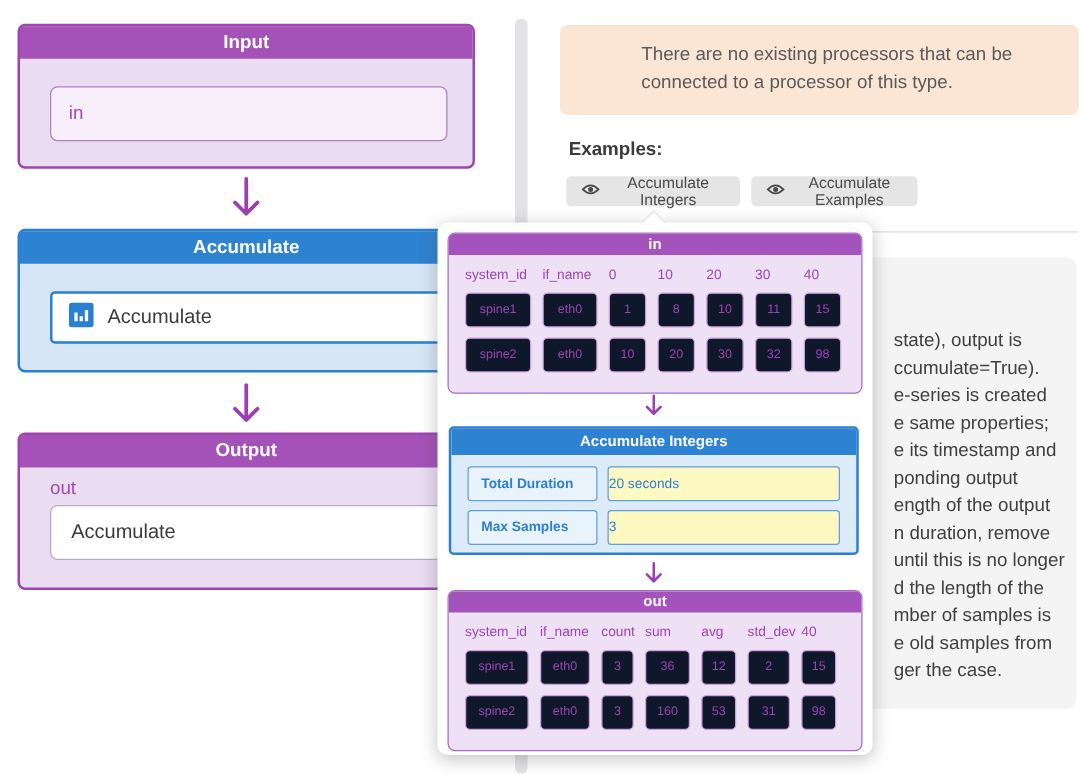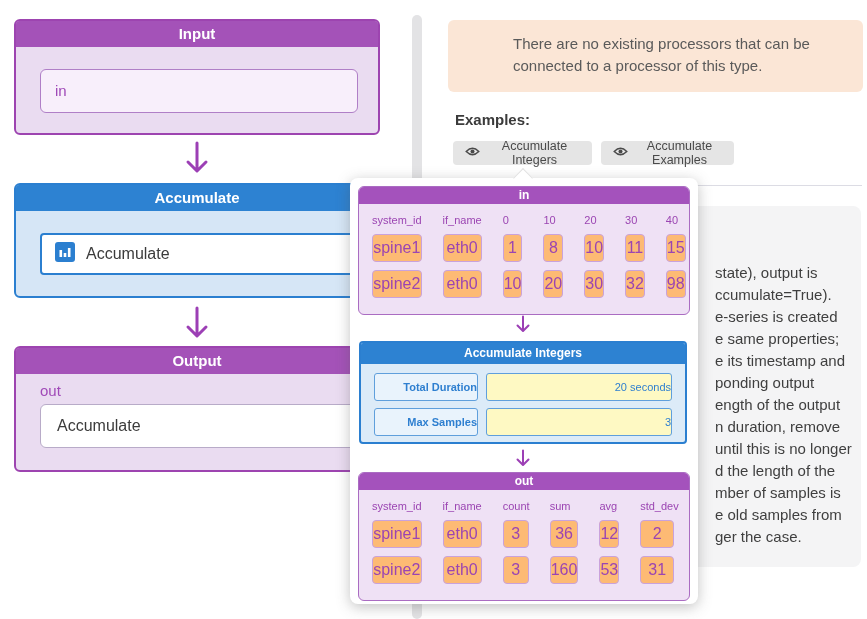--- a/index.html
+++ b/index.html
@@ -76,36 +76,36 @@
   .ptable {
     position:absolute; left:8px; width:332px;
     border:1px solid #aa6cc2; border-radius:6px; background:#efe1f5; overflow:hidden;
   }
   .ptable-in  { top:8px; }
   .ptable-out { top:294px; }
   .ptable-header {
     height:17px; line-height:17px; background:#a452bc; color:#fff;
     text-align:center; font-size:12px; font-weight:700;
   }
-  .ptable-body { display:flex; column-gap:21px; padding:10px 13px 8px;align-items:center; }
+  .ptable-body { display:flex; column-gap:9px; padding:10px 13px 8px;align-items:center; }
   .pth { height:13px; font-size:11px; color:#9b45b2; margin-bottom:7px; white-space:nowrap; }
   .pcell {
     height:28px; line-height:26px; margin-bottom:8px; text-align:center;
-    background:#fdba74; border:1px solid #c9a2dc; border-radius:4px;
-    color:#9b45b2; font-size:16px; overflow:hidden;
+    background:#0f172a; border:1px solid #c9a2dc; border-radius:4px;
+    color:#9b45b2; font-size:10px; overflow:hidden;
   }
   .in-c1{width:53px}.in-c2{width:44px}.in-c3,.in-c4,.in-c5,.in-c6,.in-c7{width:30px}
   .out-c1{width:51px}.out-c2{width:40px}.out-c3{width:26px}.out-c4{width:36px}.out-c5{width:28px}.out-c6{width:34px}.out-c7{width:28px}
   .pproc {
     position:absolute; left:9px; top:163px; width:328px; height:103px;
     border:2px solid #2b7fd0; border-radius:4px; background:#dcebf8; overflow:hidden;
   }
   .pproc-header { height:21px; line-height:20px; background:#2d82d2; color:#fff; text-align:center; font-size:12px; font-weight:700; }
   .pproc-body { padding:9px 13px; }
-  .pprop-row { display:flex; gap:8px; margin-bottom:7px;text-align:right; }
+  .pprop-row { display:flex; gap:8px; margin-bottom:7px; }
   .pprop-name {
     width:104px; height:28px; line-height:26px; background:#e9f3fc;
     border:1px solid #5f9fdc; border-radius:3px; color:#2e7fd0;
     font-size:11px; font-weight:700; padding-left:10px;
   }
   .pprop-value {
     flex:1; height:28px; line-height:26px; background:#fef9c3;
     border:1px solid #5f9fdc; border-radius:3px; color:#2e7fd0;
     font-size:11px; font-weight:400; padding-left:0;
   }

